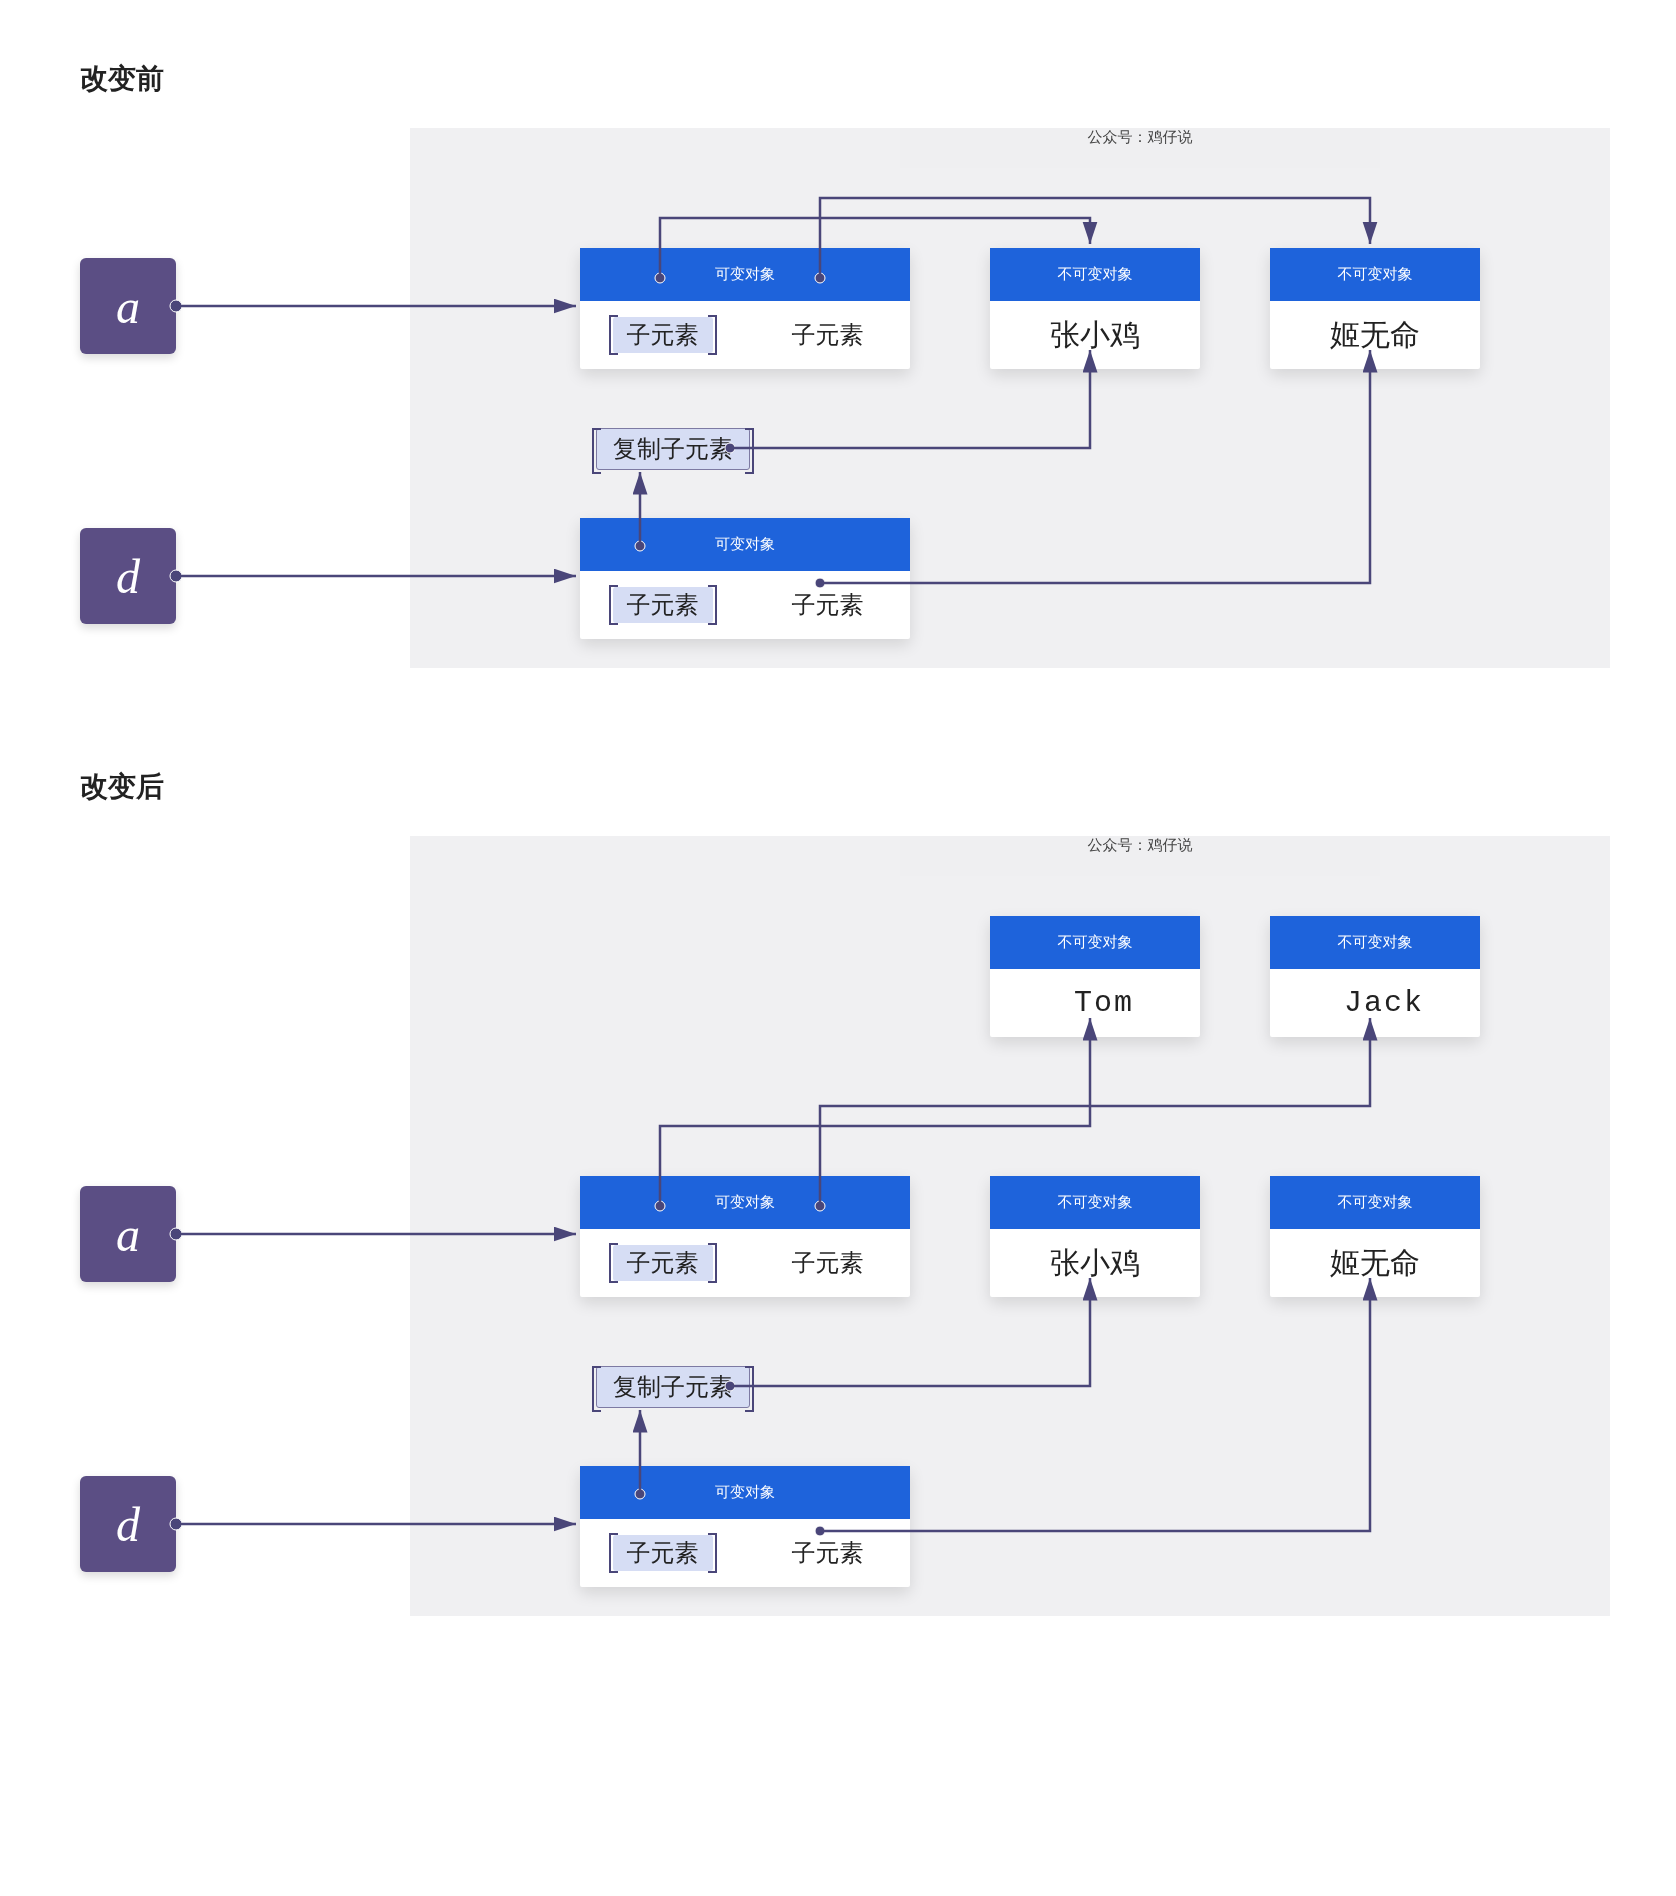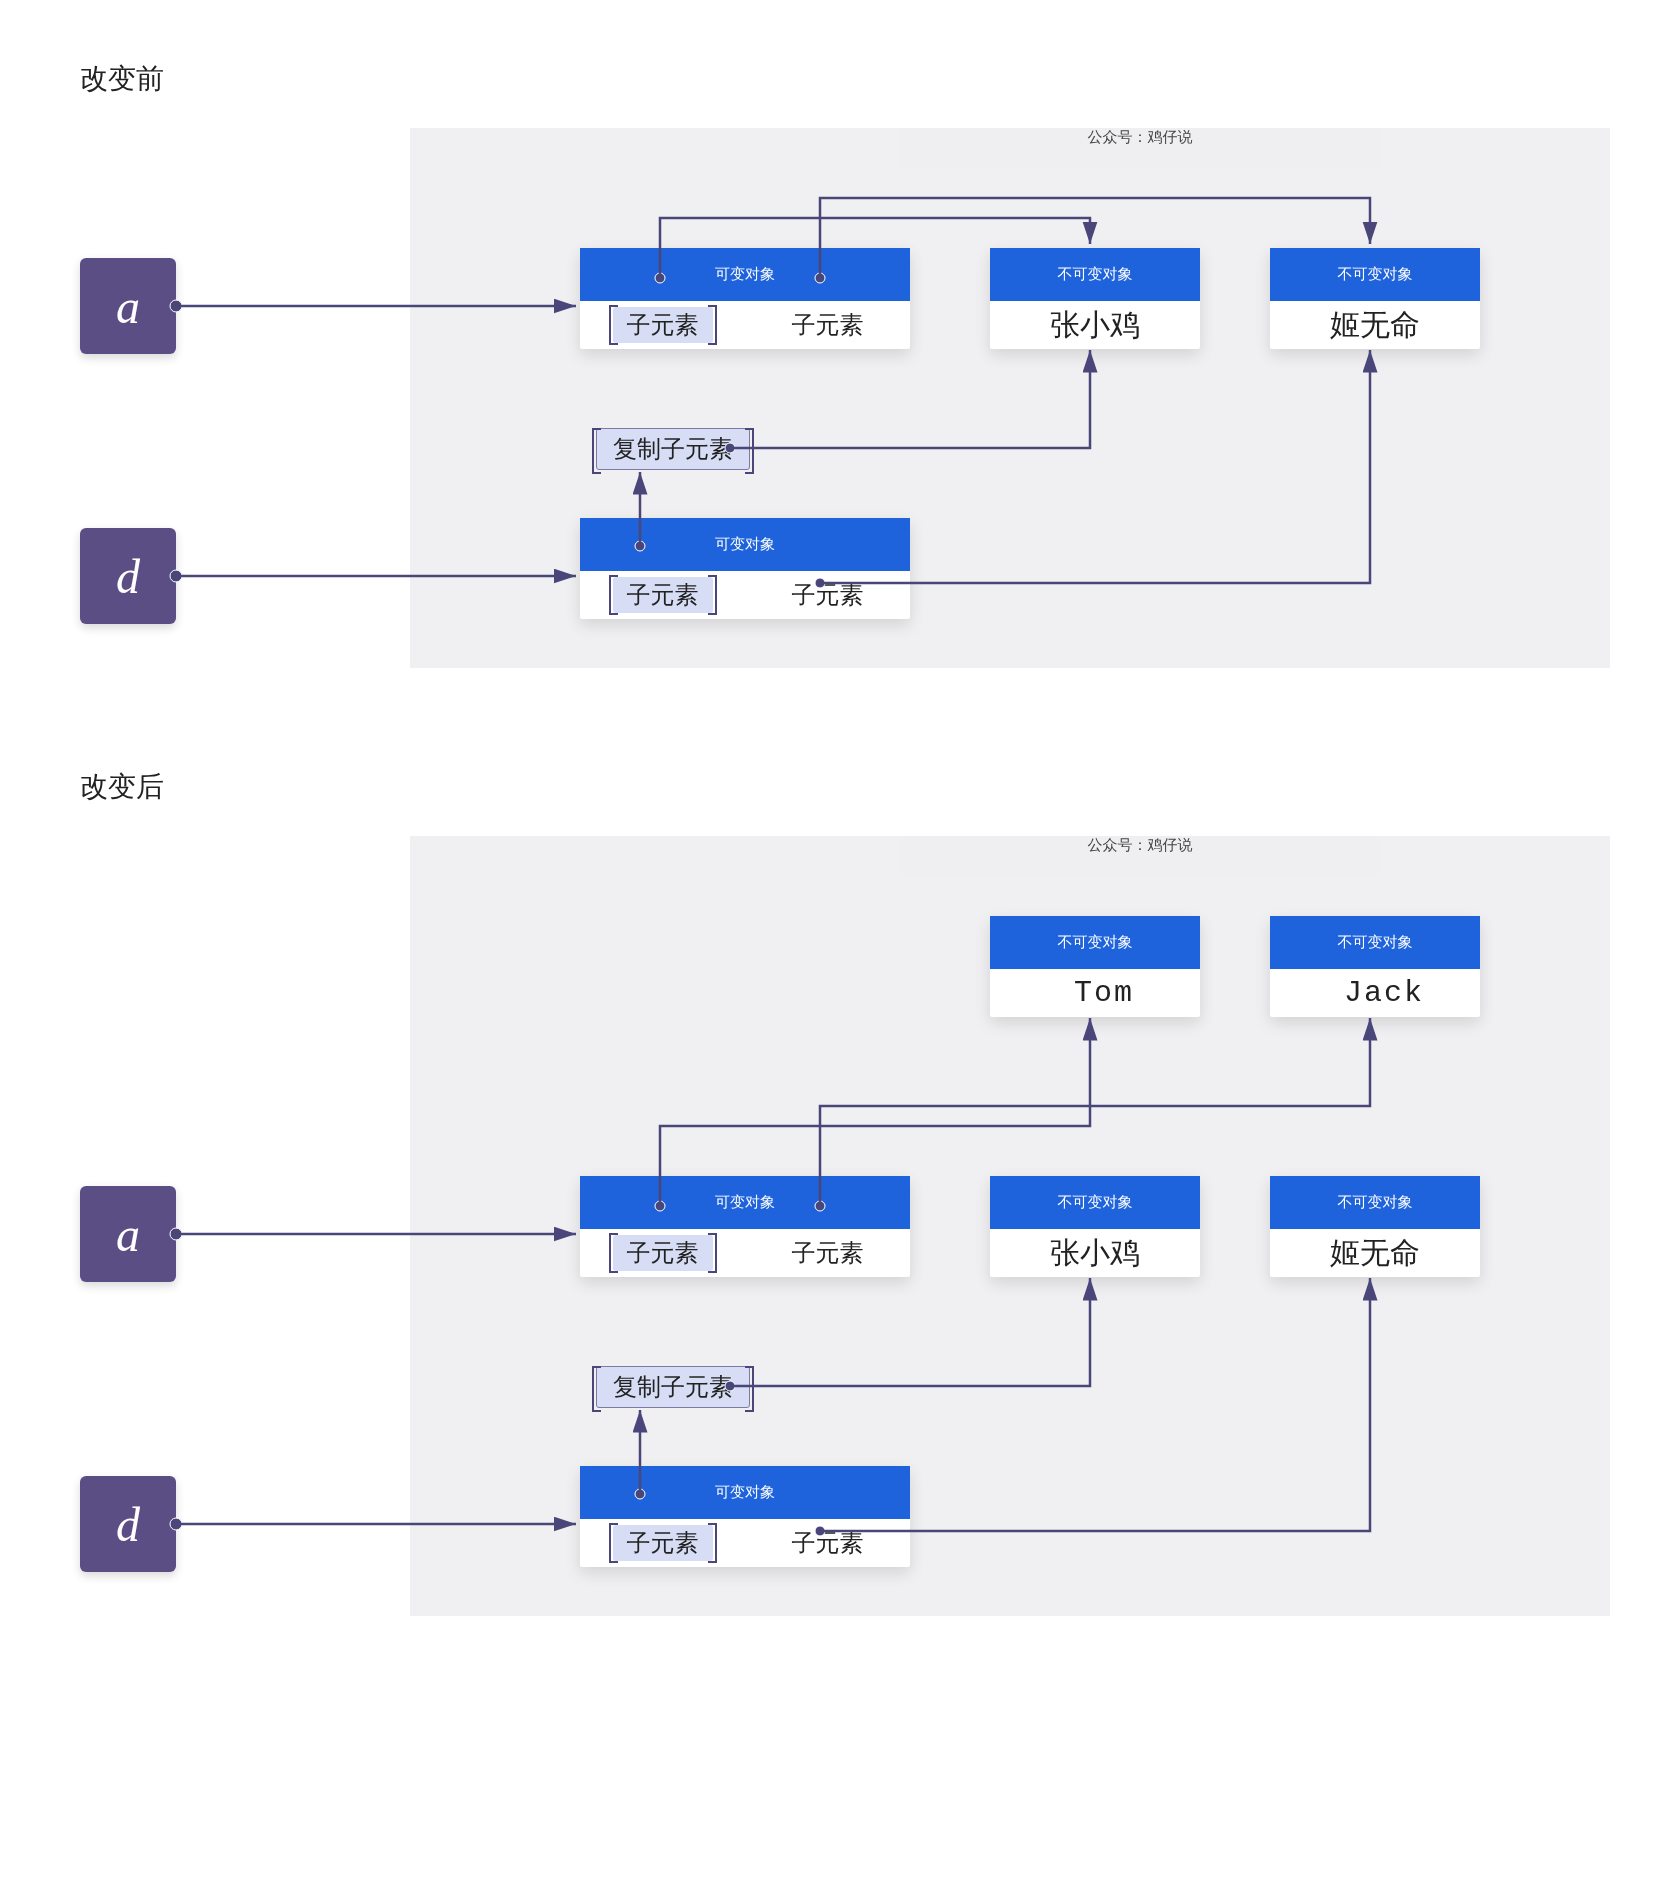--- a/index.html
+++ b/index.html
@@ -5,21 +5,21 @@
   * { box-sizing: border-box; }
   body {
     margin: 0;
     padding: 60px 80px;
     font-family: "SimSun", "Songti SC", serif;
     background: #ffffff;
     color: #222;
   }
   .section-title {
     font-size: 28px;
-    font-weight: 400;
+    font-weight: 700;
     margin-bottom: 30px;
   }
   .diagram-wrap {
     position: relative;
     margin-bottom: 80px;
   }
   .canvas {
     position: absolute;
     background: #f0f0f2;
   }
@@ -57,21 +57,21 @@
     background: #1e63db;
     color: #fff;
     font-size: 15px;
     text-align: center;
     padding: 17px 0;
   }
   .obj-body {
     display: flex;
     align-items: center;
     justify-content: space-around;
-    height: 48px;
+    height: 68px;
     font-size: 26px;
   }
   .obj-body.single {
     justify-content: center;
     font-size: 30px;
   }
   .obj-body.single.en {
     font-family: "Courier New", monospace;
     letter-spacing: 2px;
     padding-left: 18px;

